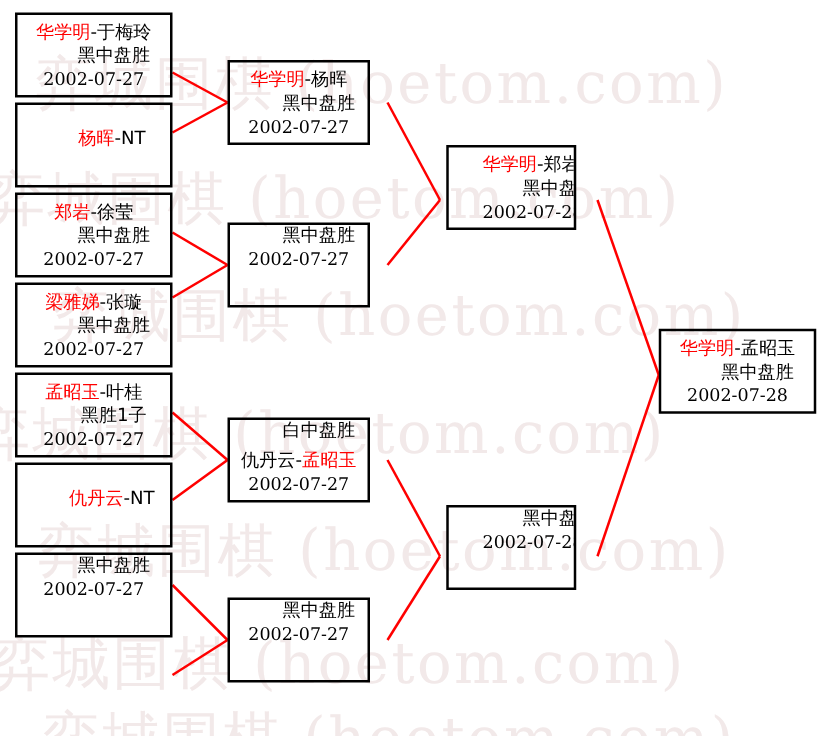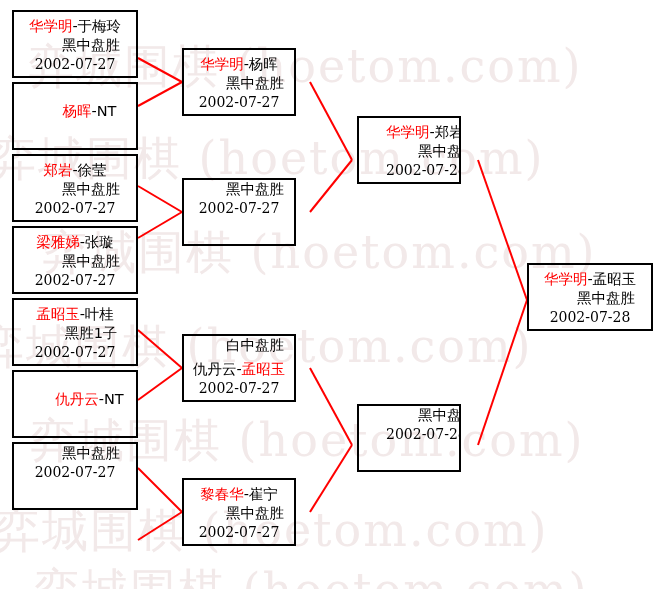--- a/index.html
+++ b/index.html
@@ -193,21 +193,20 @@
     <span class="line date">2002-07-27</span>
   </div>
 
   <div class="match-box r2" style="top:334px">
     <span class="line result">白中盘胜</span>
     <span class="line players"><span class="loser">仇丹云</span><span class="sep">-</span><span class="winner">孟昭玉</span></span>
     <span class="line date">2002-07-27</span>
   </div>
 
   <div class="match-box r2" style="top:478px">
-    <span class="line players"><span class="winner">黎春华</span><span class="sep">-</span><span class="loser">崔宁</span></span>
     <span class="line result">黑中盘胜</span>
     <span class="line date">2002-07-27</span>
   </div>
 
   <div class="match-box r3" style="top:116px">
     <span class="line players"><span class="winner">华学明</span><span class="sep">-</span><span class="loser">郑岩</span></span>
     <span class="line result">黑中盘胜</span>
     <span class="line date">2002-07-28</span>
   </div>
 

